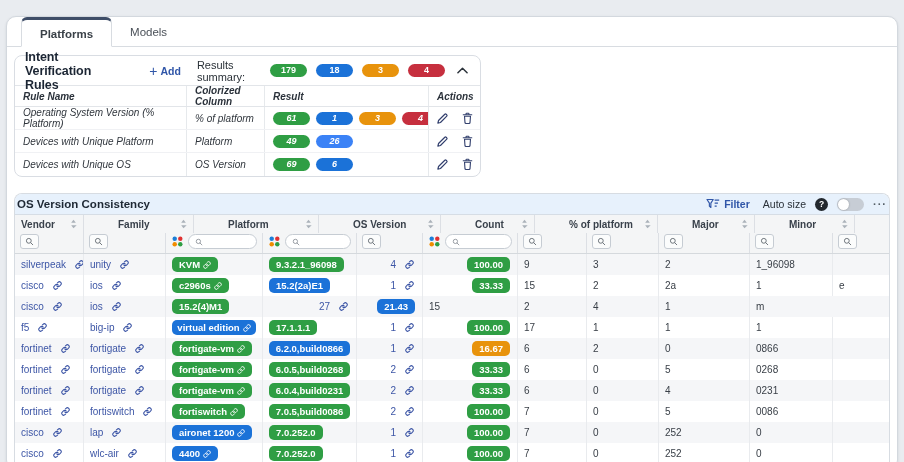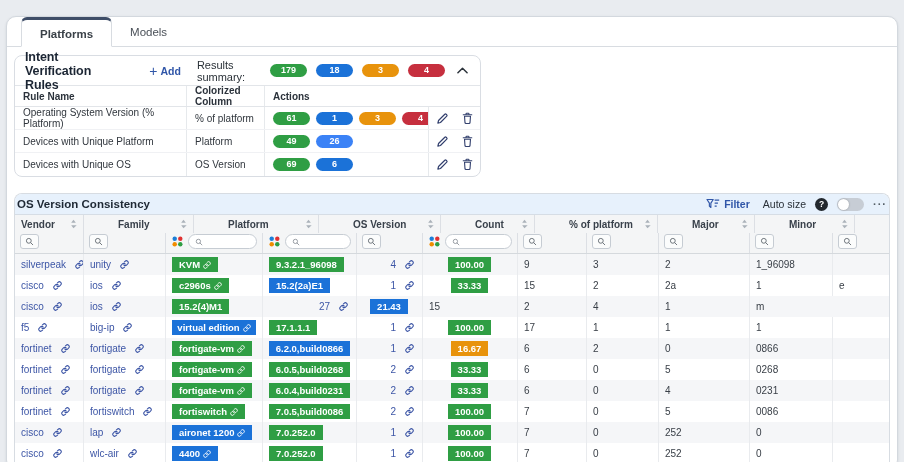--- a/index.html
+++ b/index.html
@@ -25,21 +25,21 @@
   .rules-title { font-size:12.5px; font-weight:bold; color:#1b2533; letter-spacing:-0.1px; margin-right:14px; }
   .add-btn { display:flex; align-items:center; gap:3px; color:#3056a8; font-size:10.5px; font-weight:bold; cursor:pointer; }
   .add-btn .plus { font-size:14px; font-weight:normal; line-height:10px; }
   .summary-label { font-size:11px; color:#2a3138; margin-left:6px; }
   .badge { display:inline-flex; align-items:center; justify-content:center; gap:3px; min-width:37px; height:13px;
            border-radius:7px; color:#fff; font-size:9px; font-weight:bold; padding:0 6px; line-height:1; }
   .collapse-btn { margin-left:auto; cursor:pointer; display:flex; align-items:center; padding:2px; }
 
   .rules-grid { border-top:1px solid #e2e5e9; }
   .rules-row { display:grid; grid-template-columns:172px 78px 164px 1fr; align-items:center; }
-  .rules-row > div { padding:0 8px; height:100%; display:flex; align-items:center; border-right:1px solid #e6e9ec; overflow:hidden; }
+  .rules-row > div { padding:0 8px; height:100%; display:flex; align-items:center; border-right:1px solid #e6e9ec; overflow:hidden;font-style:italic; }
   .rules-row > div:last-child { border-right:none; }
   .rules-thead { height:21px; font-size:10px; font-weight:bold; color:#2b323b; border-bottom:1px solid #e2e5e9; }
   .rules-body .rules-row { height:23px; border-bottom:1px solid #f0f1f4; font-size:10px; color:#30363d; }
   .rules-body .rules-row:last-child { border-bottom:none; }
   .rules-badges { gap:6px; }
   .rules-actions { gap:12px; justify-content:center; }
   .act-btn { color:#33406e; cursor:pointer; display:flex; }
   .act-btn svg { width:13px; height:13px; }
 
   
@@ -79,22 +79,22 @@
   .pill-input input { border:none; outline:none; width:100%; font-size:9px; background:transparent; font-family:inherit; }
 
   .grid-body { flex:1; overflow:hidden; }
   .grow { height:21px; font-size:10px; color:#3a4048; }
   .grow:nth-child(odd) { background:#f5f6f8; }
   .grow .cell { display:flex; align-items:center; padding:0 6px; border-right:1px solid #e9ebee; overflow:hidden; white-space:nowrap; height:100%; }
   .grow .cell:last-child { border-right:none; }
   .link-cell { color:#3d56a6; gap:9px; cursor:pointer; }
   .link-cell .icn svg { width:9px; height:9px; display:block; }
   .count-cell { justify-content:flex-end; padding-right:8px !important; }
-  .pct-cell { justify-content:center; padding-right:7px !important; }
-  .cell .badge { font-size:9.5px; border-radius:0; height:15px; min-width:0; padding:0 7px; }
+  .pct-cell { justify-content:flex-end; padding-right:7px !important; }
+  .cell .badge { font-size:9.5px; border-radius:5px; height:15px; min-width:0; padding:0 7px; }
   .badge .icn svg { width:8px; height:8px; display:block; }
   .pct-badge { min-width:40px; }
   .icn { display:inline-flex; }
 </style>
 </head>
 <body>
 
 <div class="card">
 
   <div class="tabbar" id="tabbar">
@@ -140,20 +140,23 @@
       </div>
       <div class="rules-grid">
         <div class="rules-row rules-thead" id="rules-thead">
             <div>
               <span>Rule Name</span>
             </div>
             <div>
               <span>Colorized Column</span>
             </div>
             <div>
+              <span>Result</span>
+            </div>
+            <div>
               <span>Actions</span>
             </div>
           </div>
         <div class="rules-body" id="rules-tbody">
             <div class="rules-row">
               <div>
                 <span>Operating System Version (% Platform)</span>
               </div>
               <div>
                 <span>% of platform</span>

